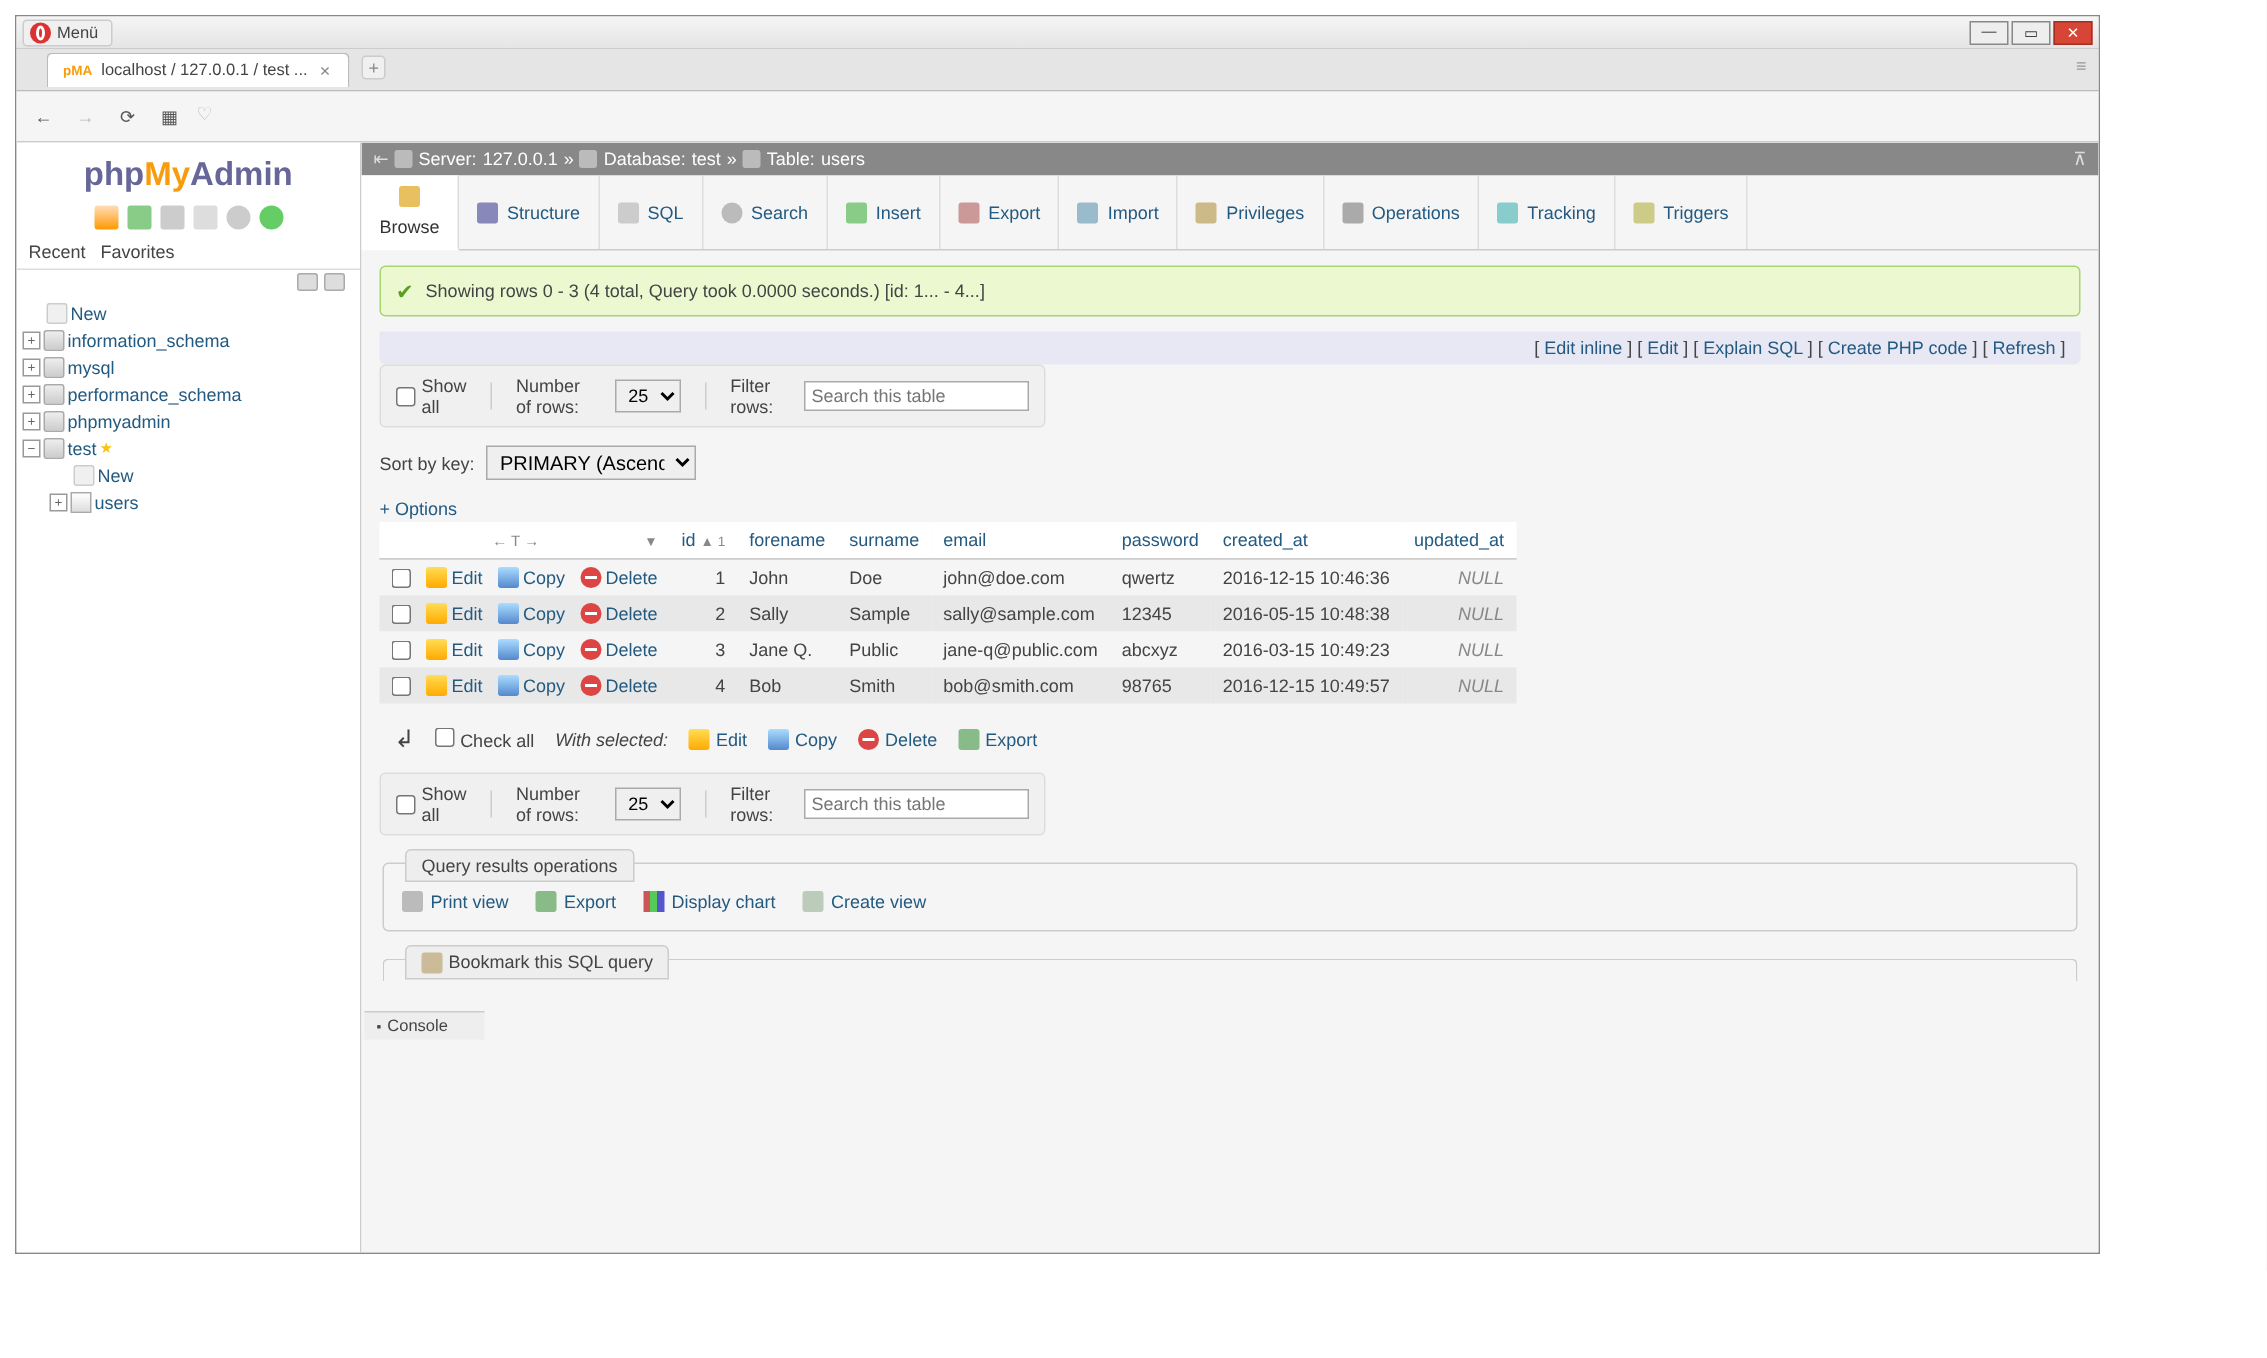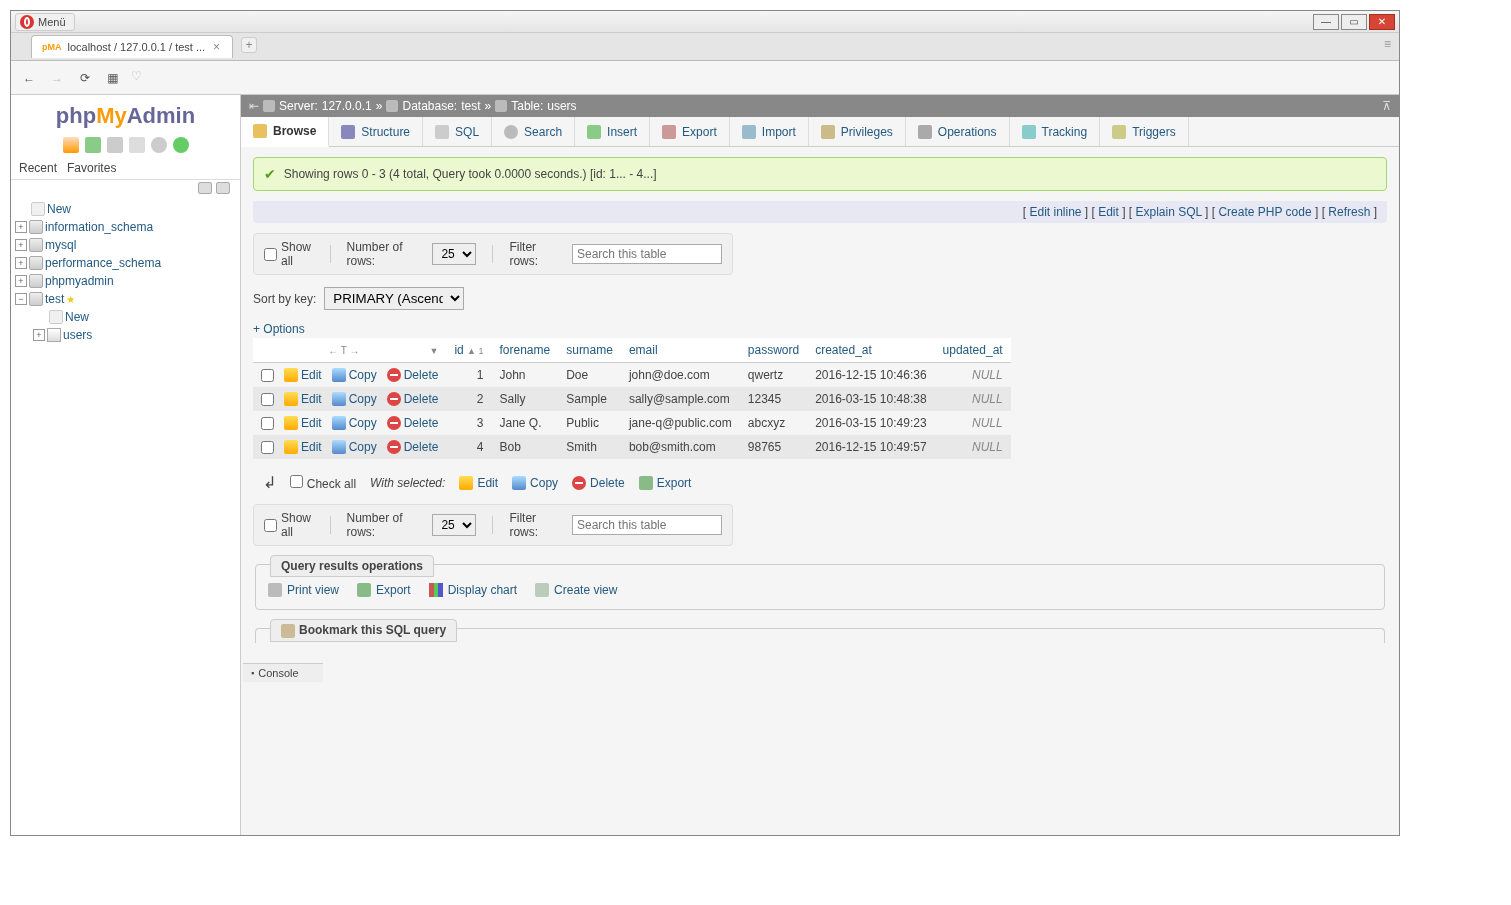--- a/index.html
+++ b/index.html
@@ -60,21 +60,21 @@
 
 
 .main { flex:1; background:#f5f5f5; overflow-y:auto; position:relative; }
 .breadcrumb-bar { background:#888; color:#fff; padding:4px 8px; font-size:12px; display:flex; align-items:center; gap:4px; }
 .breadcrumb-bar a { color:#fff; text-decoration:none; }
 .bc-icon { width:12px;height:12px;background:#bbb;border-radius:2px; }
 .bc-right { margin-left:auto; }
 
 .tabs-row { background:#f5f5f5; border-bottom:1px solid #ccc; display:flex; }
 .main-tab { padding:7px 12px; display:flex; align-items:center; gap:6px; border-right:1px solid #ddd; cursor:pointer; color:#235a81; font-size:12px; }
-.main-tab.active { background:#fff; border-bottom:2px solid #fff; margin-bottom:-1px; font-weight:bold; color:#333; }
+.main-tab.active { background:#fff; border-bottom:2px solid #fff; margin-bottom:-1px; font-weight:normal; color:#333;flex-direction:column; }
 .tab-ico { width:14px;height:14px; }
 .ti-browse{background:#e8c060;border-radius:2px;}
 .ti-struct{background:#88b;border-radius:2px;}
 .ti-sql{background:#ccc;border-radius:2px;}
 .ti-search{background:#bbb;border-radius:50%;}
 .ti-insert{background:#8c8;border-radius:2px;}
 .ti-export{background:#c99;border-radius:2px;}
 .ti-import{background:#9bc;border-radius:2px;}
 .ti-priv{background:#cb8;border-radius:2px;}
 .ti-ops{background:#aaa;border-radius:2px;}
@@ -83,24 +83,24 @@
 
 .main-body { padding:10px 12px; }
 .success-box { background:#ebf8d0; border:1px solid #a6d572; border-radius:4px; padding:8px 10px; display:flex; align-items:center; gap:8px; margin-bottom:10px; }
 .check-icon { color:#5a9e1f; font-size:14px; }
 
 .sql-box { background:#f0f0f0; border:1px solid #ddd; border-radius:4px; padding:10px 14px; font-family:monospace; font-size:11px; color:#333; margin-bottom:4px; }
 .kw-select { color:#990099; border-bottom:1px dotted #990099; }
 .kw { color:#990099; }
 .str { color:#006600; }
 
-.sql-actions { background:#e8e8f5; padding:4px 10px; text-align:right; font-size:12px; margin-bottom:10px; border-radius:0 0 4px 4px; }
+.sql-actions { background:#e8e8f5; padding:4px 10px; text-align:right; font-size:12px; border-radius:0 0 4px 4px; }
 .sql-actions a { color:#235a81; text-decoration:none; }
 
-.controls-bar { background:#f0f0f0; border:1px solid #ddd; padding:6px 10px; display:flex; align-items:center; gap:16px; margin-bottom:12px; border-radius:4px; width:480px; }
+.controls-bar { background:#f0f0f0; border:1px solid #ddd; padding:6px 10px; display:flex; align-items:center; gap:16px; margin-bottom:12px; border-radius:4px; width:444px; }
 .controls-bar label { display:flex; align-items:center; gap:4px; }
 .controls-bar select, .controls-bar input[type="text"] { border:1px solid #aaa; padding:2px 4px; font-size:12px; }
 .controls-bar input[type="text"] { width:150px; color:#888; }
 
 .sort-row { display:flex; align-items:center; gap:8px; margin-bottom:12px; }
 .sort-row select { border:1px solid #aaa; padding:2px 4px; width:140px; }
 
 .options-link { color:#235a81; cursor:pointer; margin-bottom:2px; display:inline-block; }
 
 .data-table { border-collapse:collapse; margin-bottom:8px; }
@@ -121,21 +121,21 @@
 .hdr-arrows { font-size:10px; color:#888; }
 .sort-ico { display:inline-block; font-size:9px; color:#888; }
 
 .bulk-row { display:flex; align-items:center; gap:14px; padding:6px 0 12px 10px; }
 .bulk-arrow { font-size:16px; transform:scaleX(-1); }
 .bulk-row em { font-style:italic; }
 .bulk-act { display:flex; align-items:center; gap:4px; color:#235a81; cursor:pointer; }
 .exp-ico { width:14px;height:14px;background:#8b8;border-radius:2px; }
 
 .fieldset { border:1px solid #ccc; border-radius:4px; padding:14px 12px 12px; margin:18px 2px 10px; position:relative; }
-.legend { position:absolute; top:-10px; left:14px; background:#eee; border:1px solid #ccc; border-radius:4px 4px 0 0; padding:3px 10px; font-weight:bold; font-size:12px; }
+.legend { position:absolute; top:-10px; left:14px; background:#eee; border:1px solid #ccc; border-radius:4px 4px 0 0; padding:3px 10px; font-weight:normal; font-size:12px; }
 .fieldset-row { display:flex; gap:18px; padding-top:4px; }
 .fs-act { display:flex; align-items:center; gap:5px; color:#235a81; cursor:pointer; }
 .print-ico{width:14px;height:14px;background:#bbb;border-radius:2px;}
 .chart-ico{width:14px;height:14px;background:linear-gradient(90deg,#c55 33%,#5c5 33% 66%,#55c 66%);}
 .view-ico{width:14px;height:14px;background:#bcb;border-radius:2px;}
 .bk-ico{width:14px;height:14px;background:#cb9;border-radius:2px;}
 
 .bookmark-row { display:flex; align-items:center; gap:12px; padding:8px 4px 0; }
 .bookmark-row input[type="text"] { border:1px solid #aaa; padding:2px; width:150px; }
 
@@ -380,21 +380,21 @@
                     <span class="act"><span class="act-ico edit-ico"></span>Edit</span>
                     <span class="act"><span class="act-ico copy-ico"></span>Copy</span>
                     <span class="act"><span class="del-ico"></span>Delete</span>
                   </div>
                 </td>
                 <td class="num-col">2</td>
                 <td>Sally</td>
                 <td>Sample</td>
                 <td>sally@sample.com</td>
                 <td>12345</td>
-                <td>2016-03-15 10:48:38</td>
+                <td>2016-05-15 10:48:38</td>
                 <td class="null-val">NULL</td>
               </tr>
               <tr class="odd">
                 <td>
                   <div class="row-actions">
                     <input type="checkbox" style="">
                     <span class="act"><span class="act-ico edit-ico"></span>Edit</span>
                     <span class="act"><span class="act-ico copy-ico"></span>Copy</span>
                     <span class="act"><span class="del-ico"></span>Delete</span>
                   </div>

